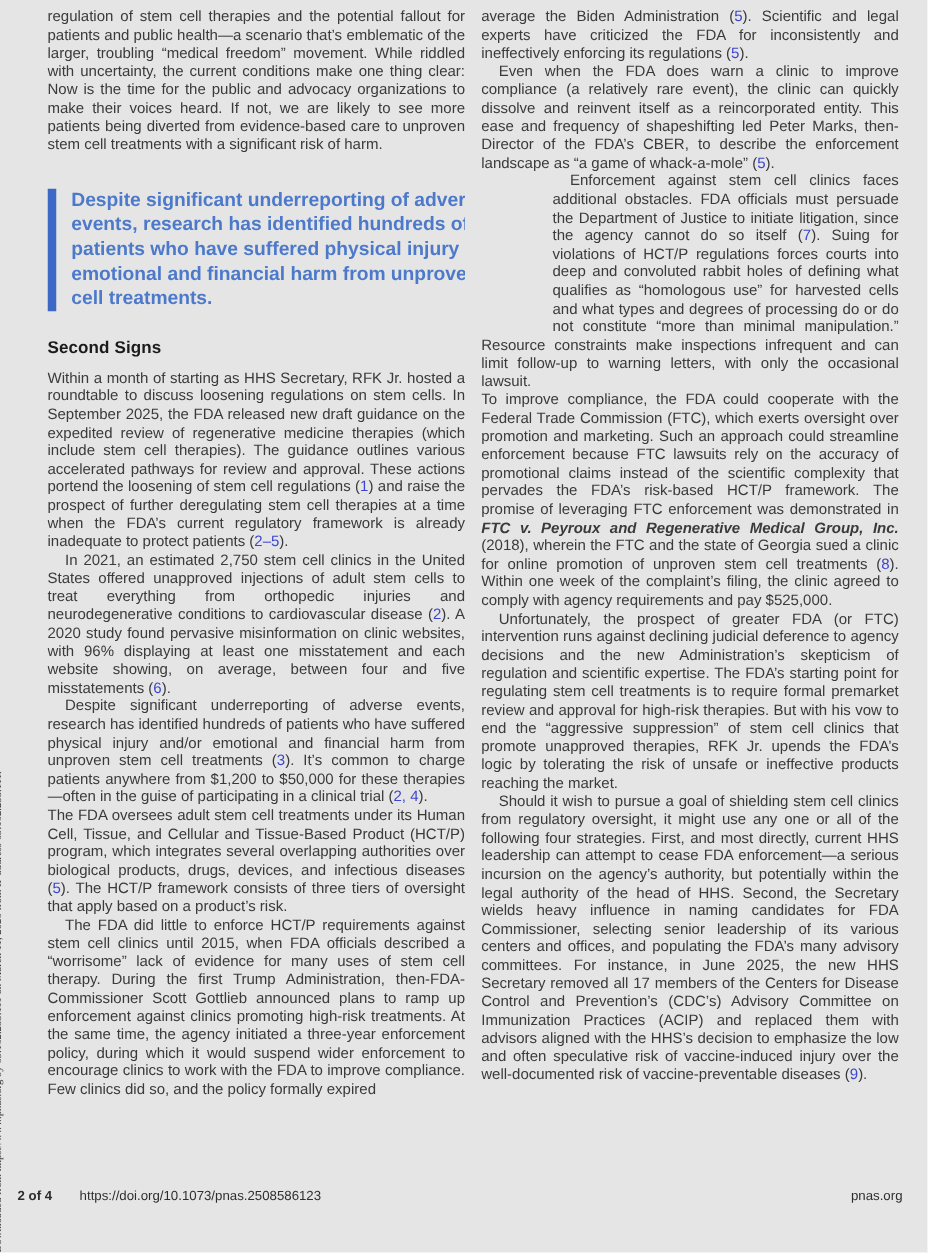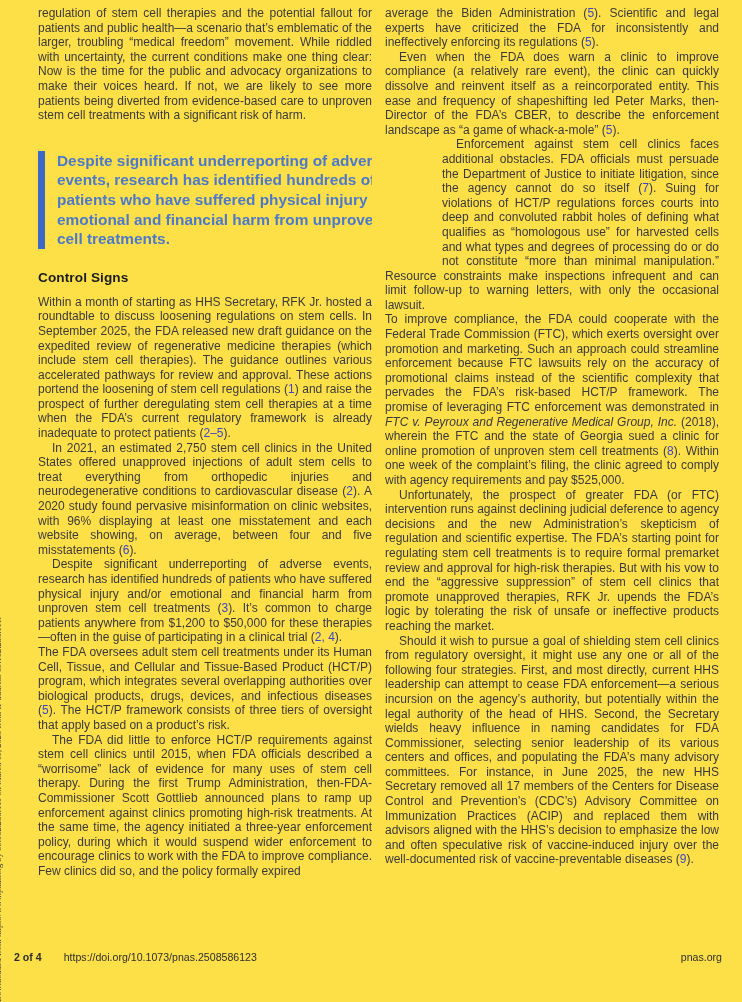--- a/index.html
+++ b/index.html
@@ -1,21 +1,21 @@
 <!DOCTYPE html>
 <html><head>
 <meta charset="utf-8">
 <style>
   * { box-sizing: border-box; }
   html, body { margin: 0; padding: 0; background: #ffffff; }
   .page {
     position: relative;
     width: 742px;
     height: 1002px;
-    background: #fde047;
+    background: #e5e5e5;
     font-family: "Liberation Sans", "DejaVu Sans", sans-serif;
     color: #3a3a3a;
     overflow: hidden;
   }
   .col {
     position: absolute;
     top: 6px;
     width: 334px;
     height: 941px;
     font-size: 12px;
@@ -44,21 +44,21 @@
   .pq-bar { flex: 0 0 7px; background: #3d68c5; }
   .pq-text {
     padding-left: 12px;
     font-size: 15.4px;
     line-height: 19.6px;
     font-weight: 700;
     color: #4c79ca;
     text-align: left;
   }
   .cite { color: #3c45cf; cursor: pointer; }
-  .ital { font-style: italic; }
+  .ital { font-style: italic; font-weight: bold; }
   
   .quote-spacer { float: left; width: 57px; height: 118px; }
   .footer {
     position: absolute;
     left: 14px;
     right: 20px;
     top: 951px;
     font-size: 10.6px;
     color: #2e2e2e;
     display: flex;
@@ -85,21 +85,21 @@
 <div class="page">
 
   <div class="watermark">Downloaded from https://www.pnas.org by 69.162.253.111 on March 11, 2026 from IP address 69.162.253.111.</div>
 
   <div class="col col-left">
       <p class="noindent"><span>regulation of stem cell therapies and the potential fallout for patients and public health—a scenario that’s emblematic of the larger, troubling “medical freedom” movement. While riddled with uncertainty, the current conditions make one thing clear: Now is the time for the public and advocacy organizations to make their voices heard. If not, we are likely to see more patients being diverted from evidence-based care to unproven stem cell treatments with a significant risk of harm.</span></p>
       <div class="pull-quote">
         <span class="pq-bar"></span>
         <span class="pq-text">Despite significant underreporting of adverse events, research has identified hundreds of patients who have suffered physical injury and/or emotional and financial harm from unproven stem cell treatments.</span>
       </div>
-      <h2>Control Signs</h2>
+      <h2>Second Signs</h2>
       <p class="noindent"><span>Within a month of starting as HHS Secretary, RFK Jr. hosted a roundtable to discuss loosening regulations on stem cells. In September 2025, the FDA released new draft guidance on the expedited review of regenerative medicine therapies (which include stem cell therapies). The guidance outlines various accelerated pathways for review and approval. These actions portend the loosening of stem cell regulations (</span><span class="cite">1</span><span>) and raise the prospect of further deregulating stem cell therapies at a time when the FDA’s current regulatory framework is already inadequate to protect patients (</span><span class="cite">2–5</span><span>).</span></p>
       <p class="indent"><span>In 2021, an estimated 2,750 stem cell clinics in the United States offered unapproved injections of adult stem cells to treat everything from orthopedic injuries and neurodegenerative conditions to cardiovascular disease (</span><span class="cite">2</span><span>). A 2020 study found pervasive misinformation on clinic websites, with 96% displaying at least one misstatement and each website showing, on average, between four and five misstatements (</span><span class="cite">6</span><span>).</span></p>
       <p class="indent"><span>Despite significant underreporting of adverse events, research has identified hundreds of patients who have suffered physical injury and/or emotional and financial harm from unproven stem cell treatments (</span><span class="cite">3</span><span>). It’s common to charge patients anywhere from $1,200 to $50,000 for these therapies—often in the guise of participating in a clinical trial (</span><span class="cite">2, 4</span><span>).</span></p>
       <p class="noindent"><span>The FDA oversees adult stem cell treatments under its Human Cell, Tissue, and Cellular and Tissue-Based Product (HCT/P) program, which integrates several overlapping authorities over biological products, drugs, devices, and infectious diseases (</span><span class="cite">5</span><span>). The HCT/P framework consists of three tiers of oversight that apply based on a product’s risk.</span></p>
       <p class="indent"><span>The FDA did little to enforce HCT/P requirements against stem cell clinics until 2015, when FDA officials described a “worrisome” lack of evidence for many uses of stem cell therapy. During the first Trump Administration, then-FDA-Commissioner Scott Gottlieb announced plans to ramp up enforcement against clinics promoting high-risk treatments. At the same time, the agency initiated a three-year enforcement policy, during which it would suspend wider enforcement to encourage clinics to work with the FDA to improve compliance. Few clinics did so, and the policy formally expired</span></p>
     </div>
   <div class="col col-right">
       <p class="noindent"><span>average the Biden Administration (</span><span class="cite">5</span><span>). Scientific and legal experts have criticized the FDA for inconsistently and ineffectively enforcing its regulations (</span><span class="cite">5</span><span>).</span></p>
       <p class="indent"><span>Even when the FDA does warn a clinic to improve compliance (a relatively rare event), the clinic can quickly dissolve and reinvent itself as a reincorporated entity. This ease and frequency of shapeshifting led Peter Marks, then-Director of the FDA’s CBER, to describe the enforcement landscape as “a game of whack-a-mole” (</span><span class="cite">5</span><span>).</span></p>
       <p class="indent"><span class="quote-spacer"></span><span>Enforcement against stem cell clinics faces additional obstacles. FDA officials must persuade the Department of Justice to initiate litigation, since the agency cannot do so itself (</span><span class="cite">7</span><span>). Suing for violations of HCT/P regulations forces courts into deep and convoluted rabbit holes of defining what qualifies as “homologous use” for harvested cells and what types and degrees of processing do or do not constitute “more than minimal manipulation.” Resource constraints make inspections infrequent and can limit follow-up to warning letters, with only the occasional lawsuit.</span></p>

